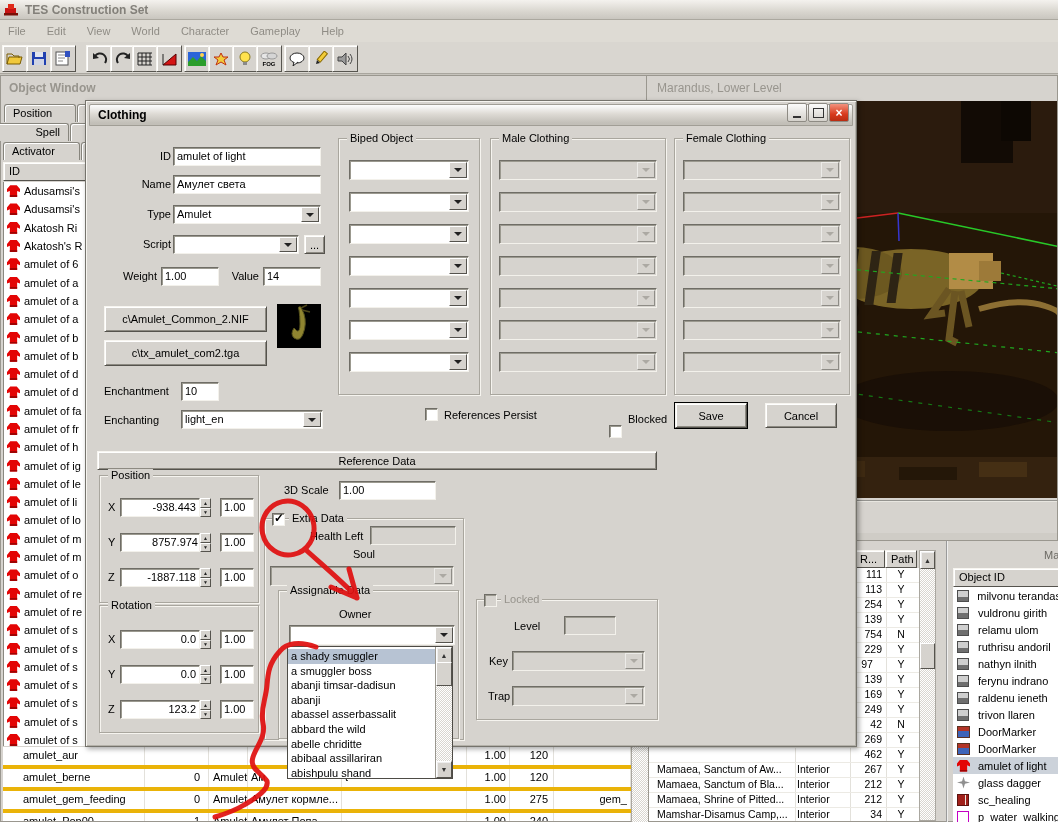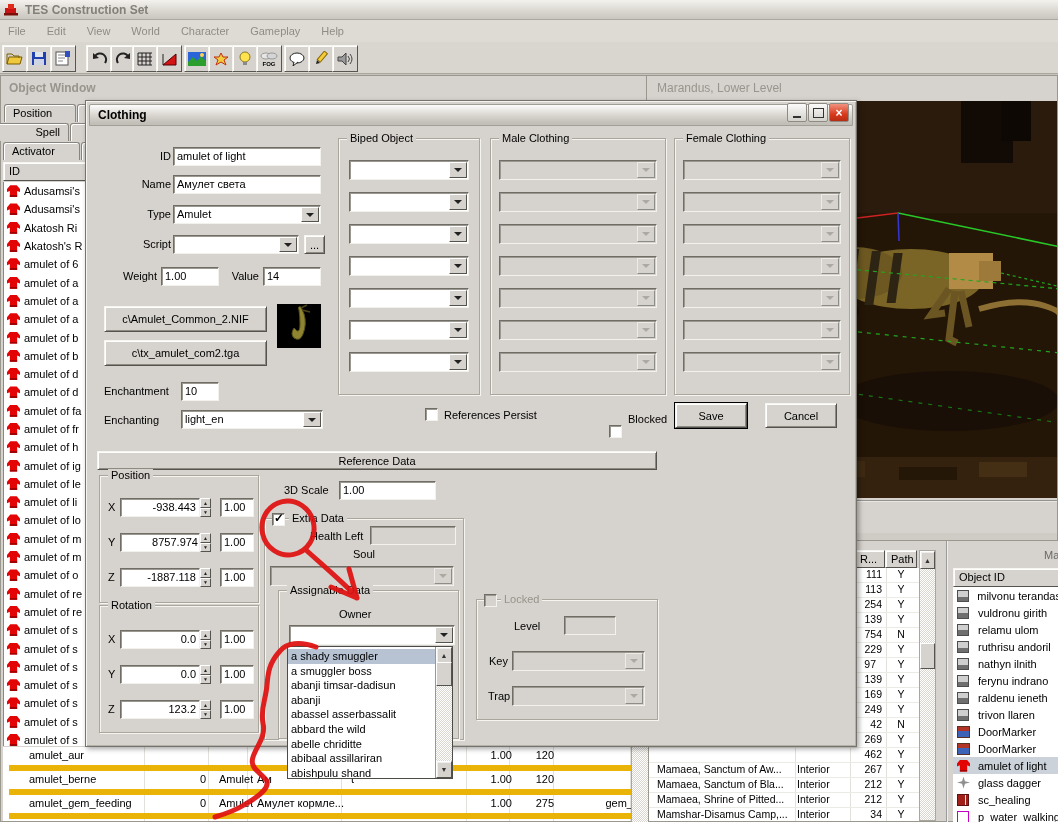--- a/index.html
+++ b/index.html
@@ -51,21 +51,21 @@
   .book{display:inline-block;width:12px;height:12px;background:linear-gradient(90deg,#a1201a 0 70%,#e9e6e0 70% 84%,#a1201a 84%);border:1px solid #5c120e;box-sizing:border-box}
   .potion{display:inline-block;width:12px;height:12px;background:#fff;border:1px solid #c400c4;box-sizing:border-box;
     font-size:8px;font-weight:bold;line-height:10px;text-align:center;color:#000}
   .icon-cell{width:16px;display:inline-flex;justify-content:flex-start}
   
   .tab{position:absolute;height:18px;background:#d6d3ce;border:1px solid #87857d;border-bottom:none;
     border-top-left-radius:3px;border-top-right-radius:3px;box-shadow:inset 1px 1px 0 #fff;padding:2px 8px 0;box-sizing:border-box;white-space:nowrap;overflow:hidden}
   .colhdr{background:#d6d3ce;border:1px solid;border-color:#f7f5f0 #55534d #55534d #f7f5f0;box-shadow:inset 1px 1px 0 #fff;
     padding:2px 5px;box-sizing:border-box;overflow:hidden;white-space:nowrap}
   .srow{height:18.3px;display:flex;align-items:center;gap:4px;padding-left:3px;white-space:nowrap;overflow:hidden}
-  .brow{position:absolute;left:6px;width:630px;height:18px;border-bottom:6px solid #eab308;white-space:nowrap}
+  .brow{position:absolute;left:0;width:630px;height:18px;border-bottom:4px solid #eab308;white-space:nowrap}
   .brow span{position:absolute;top:2px;overflow:hidden}
   .vline{position:absolute;top:0;bottom:0;width:1px;background:#e3e1db}
   
   .cv-row{position:absolute;left:8px;width:280px;height:14px;font-size:10.5px;border-bottom:1px solid #eceae4;white-space:nowrap}
   .cv-row span{position:absolute;top:0}
   .orow{height:17px;display:flex;align-items:center;gap:5px;padding-left:4px;white-space:nowrap;overflow:hidden}
   .orow.selected{background:#ccd2da}
   
   .dlg{left:85px;top:100px;width:770px;height:645px;background:#d6d3ce;border:1px solid #75736c;
     box-shadow:inset 1px 1px 0 #f6f4ef,inset -1px -1px 0 #b4b1a9,2px 2px 5px rgba(0,0,0,.35);z-index:40}
@@ -529,21 +529,21 @@
           <div class="cv-row" style="position:relative;left:0">
             <span style="left:8px;width:136px;overflow:hidden"></span>
             <span style="left:148px"></span>
             <span style="left:203px;width:30px;text-align:right">229</span>
             <span style="left:240px;width:24px;text-align:center">Y</span>
           </div>
 
           <div class="cv-row" style="position:relative;left:0">
             <span style="left:8px;width:136px;overflow:hidden"></span>
             <span style="left:148px"></span>
-            <span style="left:197px;width:30px;text-align:right">97</span>
+            <span style="left:203px;width:30px;text-align:center">97</span>
             <span style="left:240px;width:24px;text-align:center">Y</span>
           </div>
 
           <div class="cv-row" style="position:relative;left:0">
             <span style="left:8px;width:136px;overflow:hidden"></span>
             <span style="left:148px"></span>
             <span style="left:203px;width:30px;text-align:right">139</span>
             <span style="left:240px;width:24px;text-align:center">Y</span>
           </div>
 

